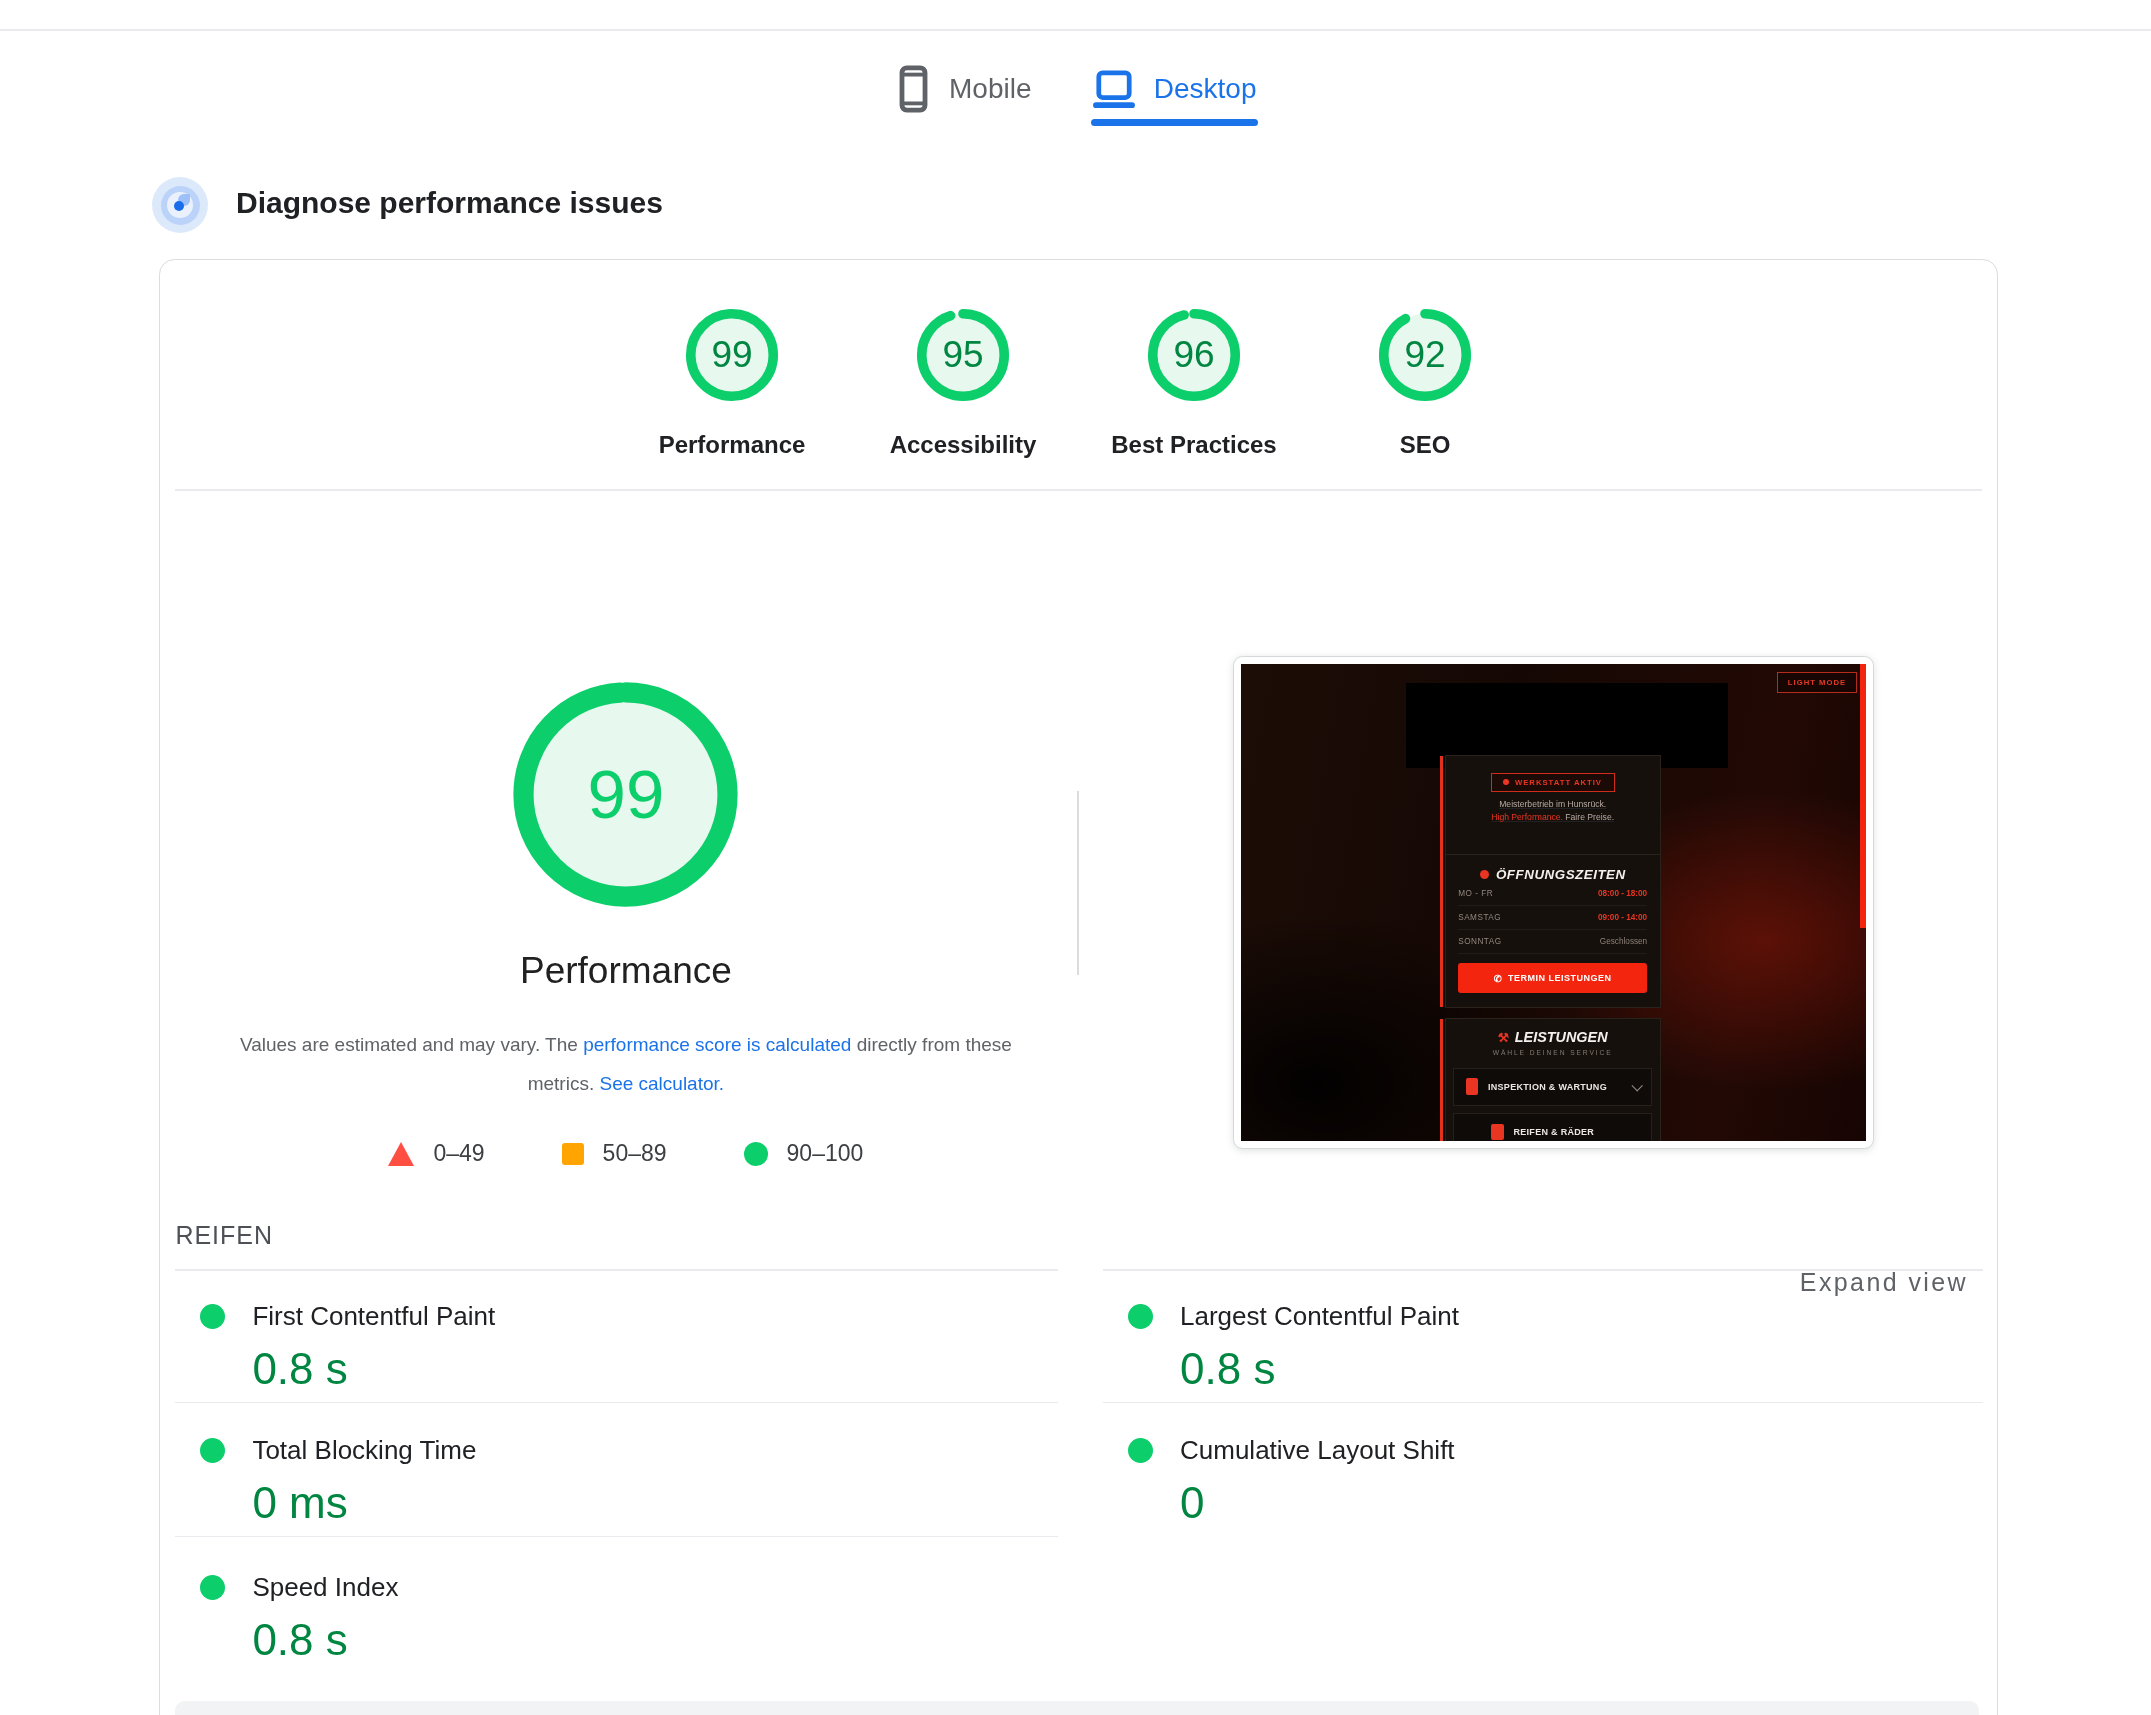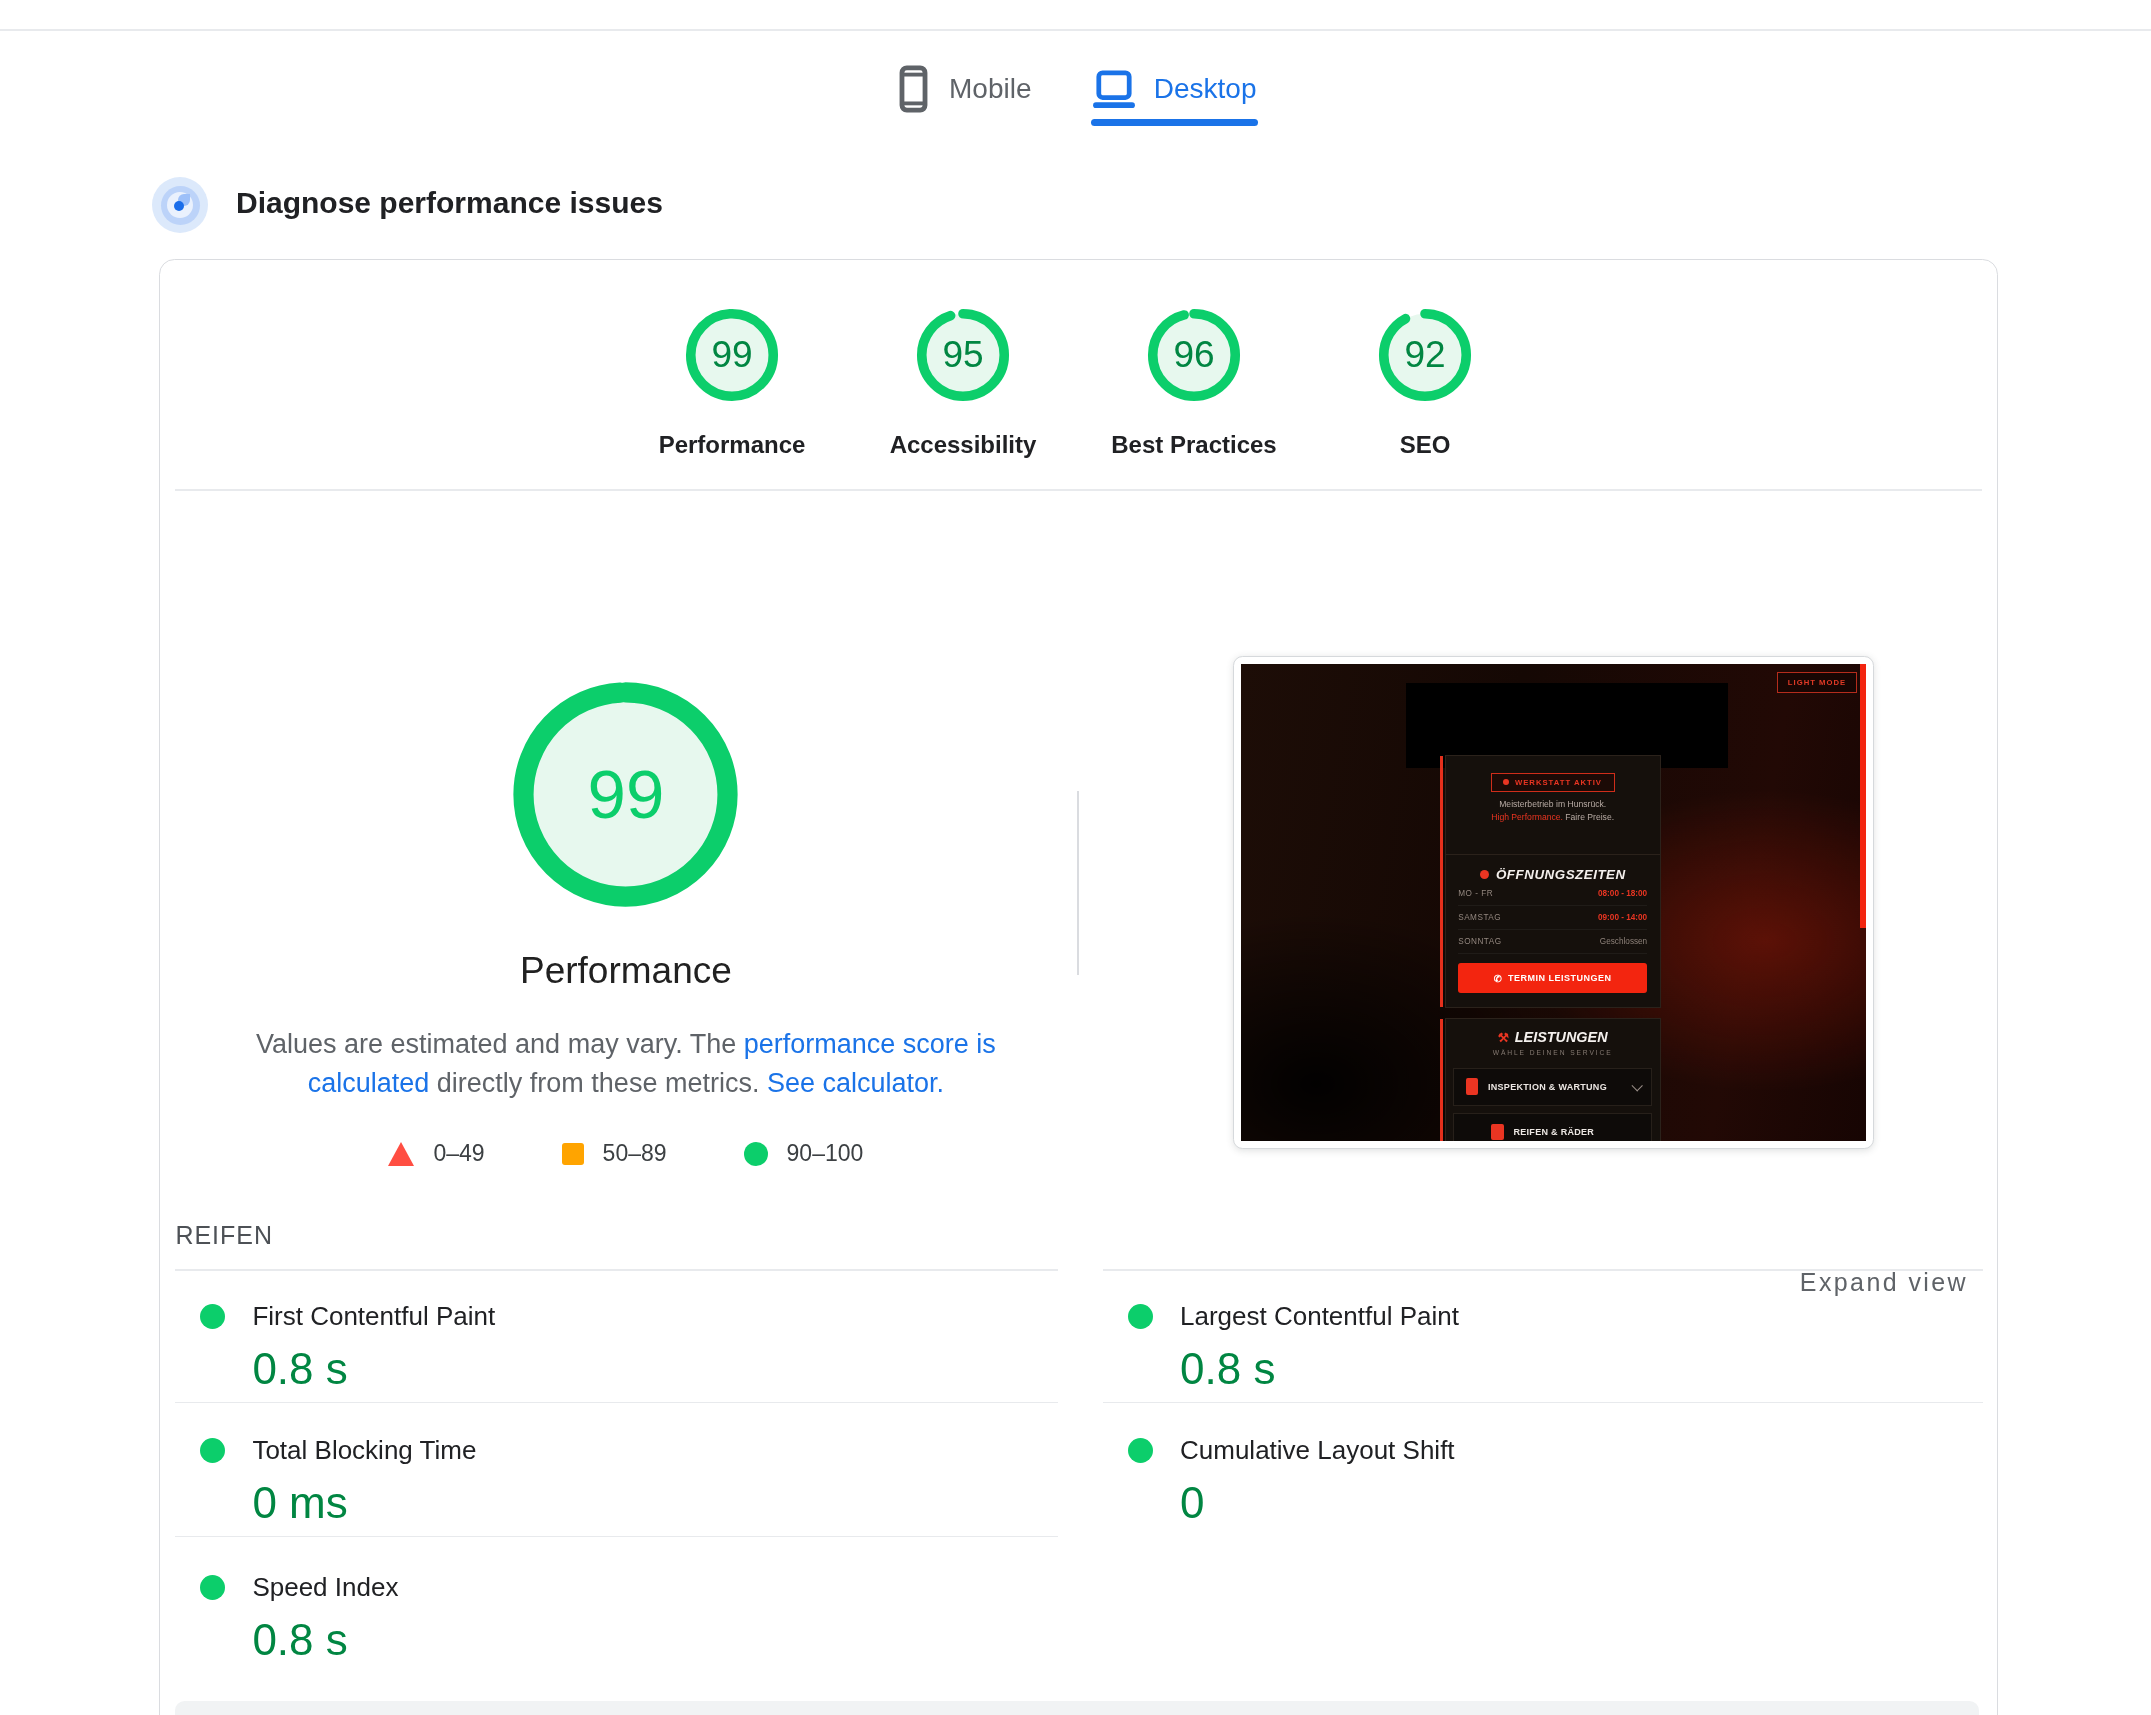--- a/index.html
+++ b/index.html
@@ -46,21 +46,21 @@
   .gauge-label { margin-top:29px; font-size:24px; font-weight:600; color:#202124; }
   .card-divider { position:absolute; left:15.4px; right:15.4px; top:229px; height:1.9px; background:#e8eaed; }
 
   
   .perf-left { position:absolute; left:14.4px; top:250px; width:903px; text-align:center; }
   .gauge-lg { position:relative; width:231px; height:231px; margin:169px auto 0; }
   .ring-arc-lg { fill:none; stroke:#0cce6b; stroke-width:21; stroke-linecap:round; }
   .ring-num-lg { position:absolute; inset:0; display:flex; align-items:center; justify-content:center;
                  font-size:69px; color:#0cce6b; }
   .perf-title { margin-top:40px; font-size:37px; color:#212121; }
-  .perf-desc { margin:33px auto 0; width:797px; font-size:27px; line-height:39px; color:#5f6368; }
+  .perf-desc { margin:33px auto 0; width:797px; font-size:19px; line-height:39px; color:#5f6368; }
   .perf-desc a { color:#1a73e8; text-decoration:none; cursor:pointer; }
   .legend { margin-top:37px; display:flex; justify-content:center; align-items:center; gap:77px; }
   .legend-item { display:flex; align-items:center; gap:19px; font-size:23px; color:#3c4043; }
   .lg-tri { width:0; height:0; border-left:13.4px solid transparent; border-right:13.4px solid transparent;
             border-bottom:24px solid #ff4e42; }
   .lg-sq { width:22px; height:22px; border-radius:2.9px; background:#ffa400; }
   .lg-cir { width:24px; height:24px; border-radius:50%; background:#0cce6b; }
   .v-divider { position:absolute; left:917px; top:531px; width:1.9px; height:184px; background:#dadce0; }
 
   
@@ -70,21 +70,21 @@
   .thumb { position:relative; width:100%; height:100%; overflow:hidden; background:
       radial-gradient(55% 45% at 84% 58%, rgba(150,25,8,.5), rgba(0,0,0,0) 70%),
       radial-gradient(60% 55% at 12% 88%, rgba(0,0,0,.92), rgba(0,0,0,0) 65%),
       linear-gradient(100deg, #1d0d07 0%, #150804 40%, #220905 78%, #170503 100%); }
   .lm-btn { position:absolute; top:8.6px; right:9.6px; padding:4.8px 9.6px; border:1px solid #b52c1c;
             color:#e23a26; background:rgba(15,4,2,.5); font-size:7.7px; letter-spacing:1px; font-weight:700; }
   .red-strip { position:absolute; top:0; right:0; width:6.7px; height:264px; background:#f3250f; }
   .blk { position:absolute; left:165px; top:19px; width:322px; height:85px; background:#000; }
   .shot-panel { position:absolute; left:204px; width:216px; background:#15100c; border:1px solid #2b221b; }
   .shot-panel::before { content:''; position:absolute; left:-5.8px; top:0; bottom:0; width:2.9px; background:#e5301c; }
-  .hero-panel { top:91px; height:116px; text-align:center; }
+  .hero-panel { top:91px; height:116px; text-align:center;text-decoration:underline; }
   .badge { display:inline-block; margin-top:17.3px; padding:3.8px 11.5px; border:1px solid #cf2d1a;
            color:#ea3522; background:#1c0a06; font-size:7.7px; letter-spacing:1px; font-weight:700; }
   .bdot { display:inline-block; width:5.8px; height:5.8px; background:#ea3522; border-radius:50%; margin-right:5.8px; }
   .tag1 { margin-top:7.7px; font-size:8.6px; color:#b7aaa3; }
   .tag2 { margin-top:2.9px; font-size:8.6px; color:#b7aaa3; }
   .tag2 .hot { color:#ea3522; }
   .hours-panel { top:190px; height:154px; }
   .ptitle { margin-top:12.5px; text-align:center; font-size:13.4px; font-style:italic; font-weight:800;
             color:#f4f0ed; letter-spacing:0.5px; }
   .clock { display:inline-block; width:9.6px; height:9.6px; background:#ea3522; border-radius:50%; margin-right:6.7px; }

